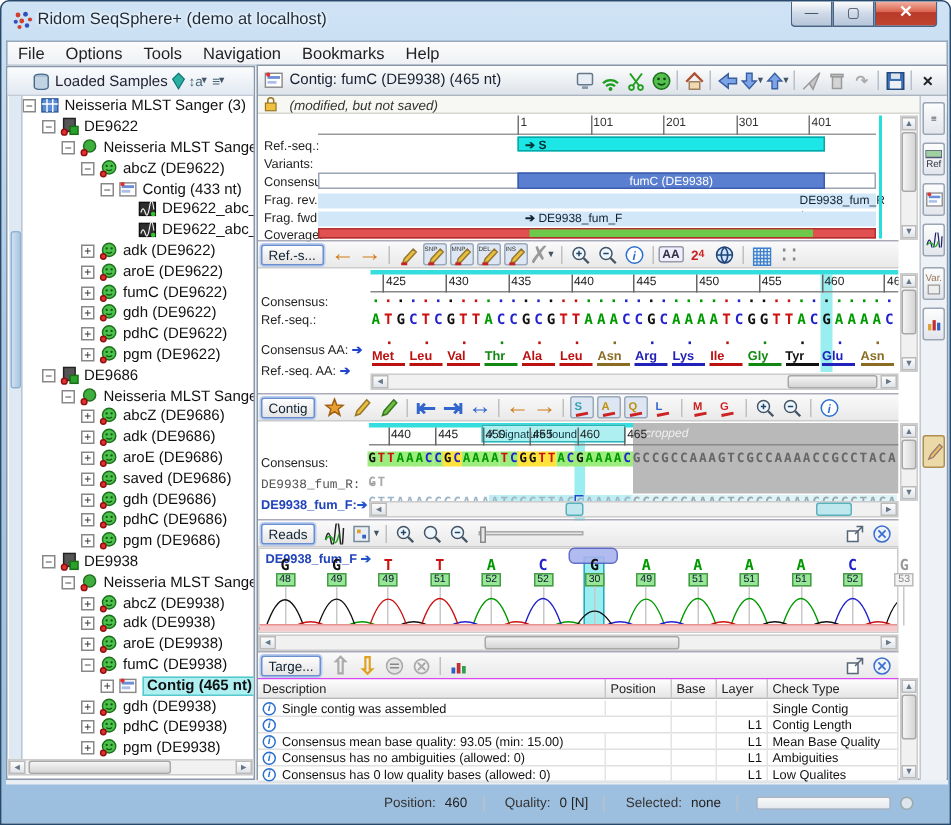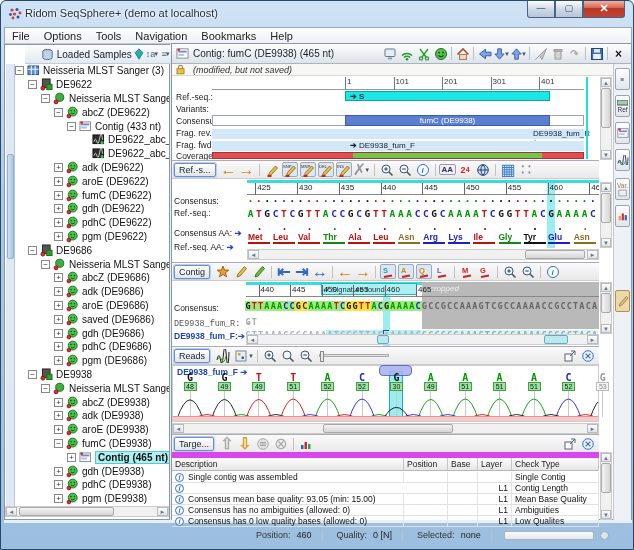--- a/index.html
+++ b/index.html
@@ -25,21 +25,21 @@
   .menubar { position:absolute; left:3px; top:26px; width:628px; height:17px;
     background:linear-gradient(#fcfcfc,#eef1f5); border:1px solid #98a8bc; border-bottom:1px solid #c3ccd6;
     display:flex; align-items:center; font-size:11px; color:#222; }
   .menuitem { padding:1px 7px; }
   .client { position:absolute; left:3px; top:43px; width:628px; height:479px; background:#e9eef4; }
   
   .leftpanel { position:absolute; left:0; top:0; width:166px; height:476px; background:#fff;
     border:1px solid #8a97a8; }
   .lp-head { position:absolute; left:0; top:0; width:100%; height:19px;
     background:linear-gradient(#fbfcfd,#e2e9f2); border-bottom:1px solid #c2ccd8;
-    display:flex; align-items:center; font-size:10px; color:#223; padding:0 16px;margin-left:20px; }
+    display:flex; align-items:center; font-size:10px; color:#223; padding:0 16px; }
   .lp-head .lbl { flex:0 0 auto; margin-left:2px; }
   .lp-head .spring { flex:1; }
   .hicon { width:16px; height:15px; display:inline-flex; align-items:center; justify-content:center; font-size:9px; color:#467; }
   .caret { font-size:6px; color:#456; margin-left:-2px; }
   .tree { position:absolute; left:10px; top:19px; width:154px; height:442px; overflow:hidden; }
   .trow { height:13.8px; display:flex; align-items:center; white-space:nowrap; font-size:10px; color:#111; overflow:hidden; }
   .trow.sel .tlabel { background:#aef0f2; font-weight:bold; border:1px solid #57c8cc; padding:0 2px; }
   .expbox { width:9px; height:9px; border:1px solid #888; background:#fff; font-size:8px; line-height:7px;
     text-align:center; color:#333; flex:0 0 auto; margin-right:3px; }
   .ticon { width:13px; height:13px; flex:0 0 auto; margin-right:3px; }
@@ -118,21 +118,21 @@
   .baselet { position:absolute; width:12px; text-align:center; font-size:10px; font-weight:bold; font-family:"DejaVu Sans Mono",monospace; }
   .qbox { position:absolute; width:13px; height:9px; background:#96e896; border:1px solid #4a9a4a; font-size:7px; text-align:center; line-height:8px; color:#113; }
   .qbox.dim { background:#f4f4f4; border-color:#bbb; color:#888; }
   .bline { position:absolute; width:1px; background:#c8c8c8; }
   .pinkband { position:absolute; background:#f6caca; border-top:1px solid #e89090; }
   .bluetag { position:absolute; background:#aab4ee; border:1.5px solid #5560c4; border-radius:4px; opacity:.9; }
   .slider { width:70px; height:3px; background:linear-gradient(#cfcfcf,#eee); border:1px solid #aaa; margin-left:4px; position:relative; }
   .slider .knob { position:absolute; left:0; top:-4px; width:4px; height:11px; background:#e8e8e8; border:1px solid #888; }
   
   .tgtsec { position:absolute; left:0; top:390px; width:427px; height:86px; }
-  .tgt-table { position:absolute; left:0; top:18px; width:427px; height:68px; background:#fff; border-top:6px solid #d946ef; }
+  .tgt-table { position:absolute; left:0; top:18px; width:427px; height:68px; background:#fff; border-top:1px solid #d946ef; }
   .th { position:absolute; top:0; height:13px; background:linear-gradient(#fdfdfd,#e6e6e6); border-right:1px solid #c6c6c6;
     border-bottom:1px solid #b8b8b8; font-size:8.5px; color:#222; padding:1px 3px; overflow:hidden; }
   .td { position:absolute; height:11px; font-size:8.5px; color:#111; padding:0 3px; border-right:1px solid #e4e4e4; overflow:hidden; white-space:nowrap; }
   .tr-line { position:absolute; left:0; width:427px; height:11px; border-bottom:1px solid #e0e0e0; }
   .infoi { position:absolute; width:9px; height:9px; border-radius:50%; background:#fff; border:1px solid #2a6fd0;
     color:#2a6fd0; font-size:7px; font-style:italic; font-weight:bold; text-align:center; line-height:8px; }
   
   .sidestrip { position:absolute; left:441px; top:20px; width:18px; height:456px; background:#eef1f5; border-left:1px solid #c2c8d0; }
   .sbtn { position:absolute; left:1px; width:15px; height:22px; background:linear-gradient(#fdfdfd,#e2e6ec);
     border:1px solid #9aa6b4; border-radius:2px; display:flex; flex-direction:column; align-items:center; justify-content:center;

